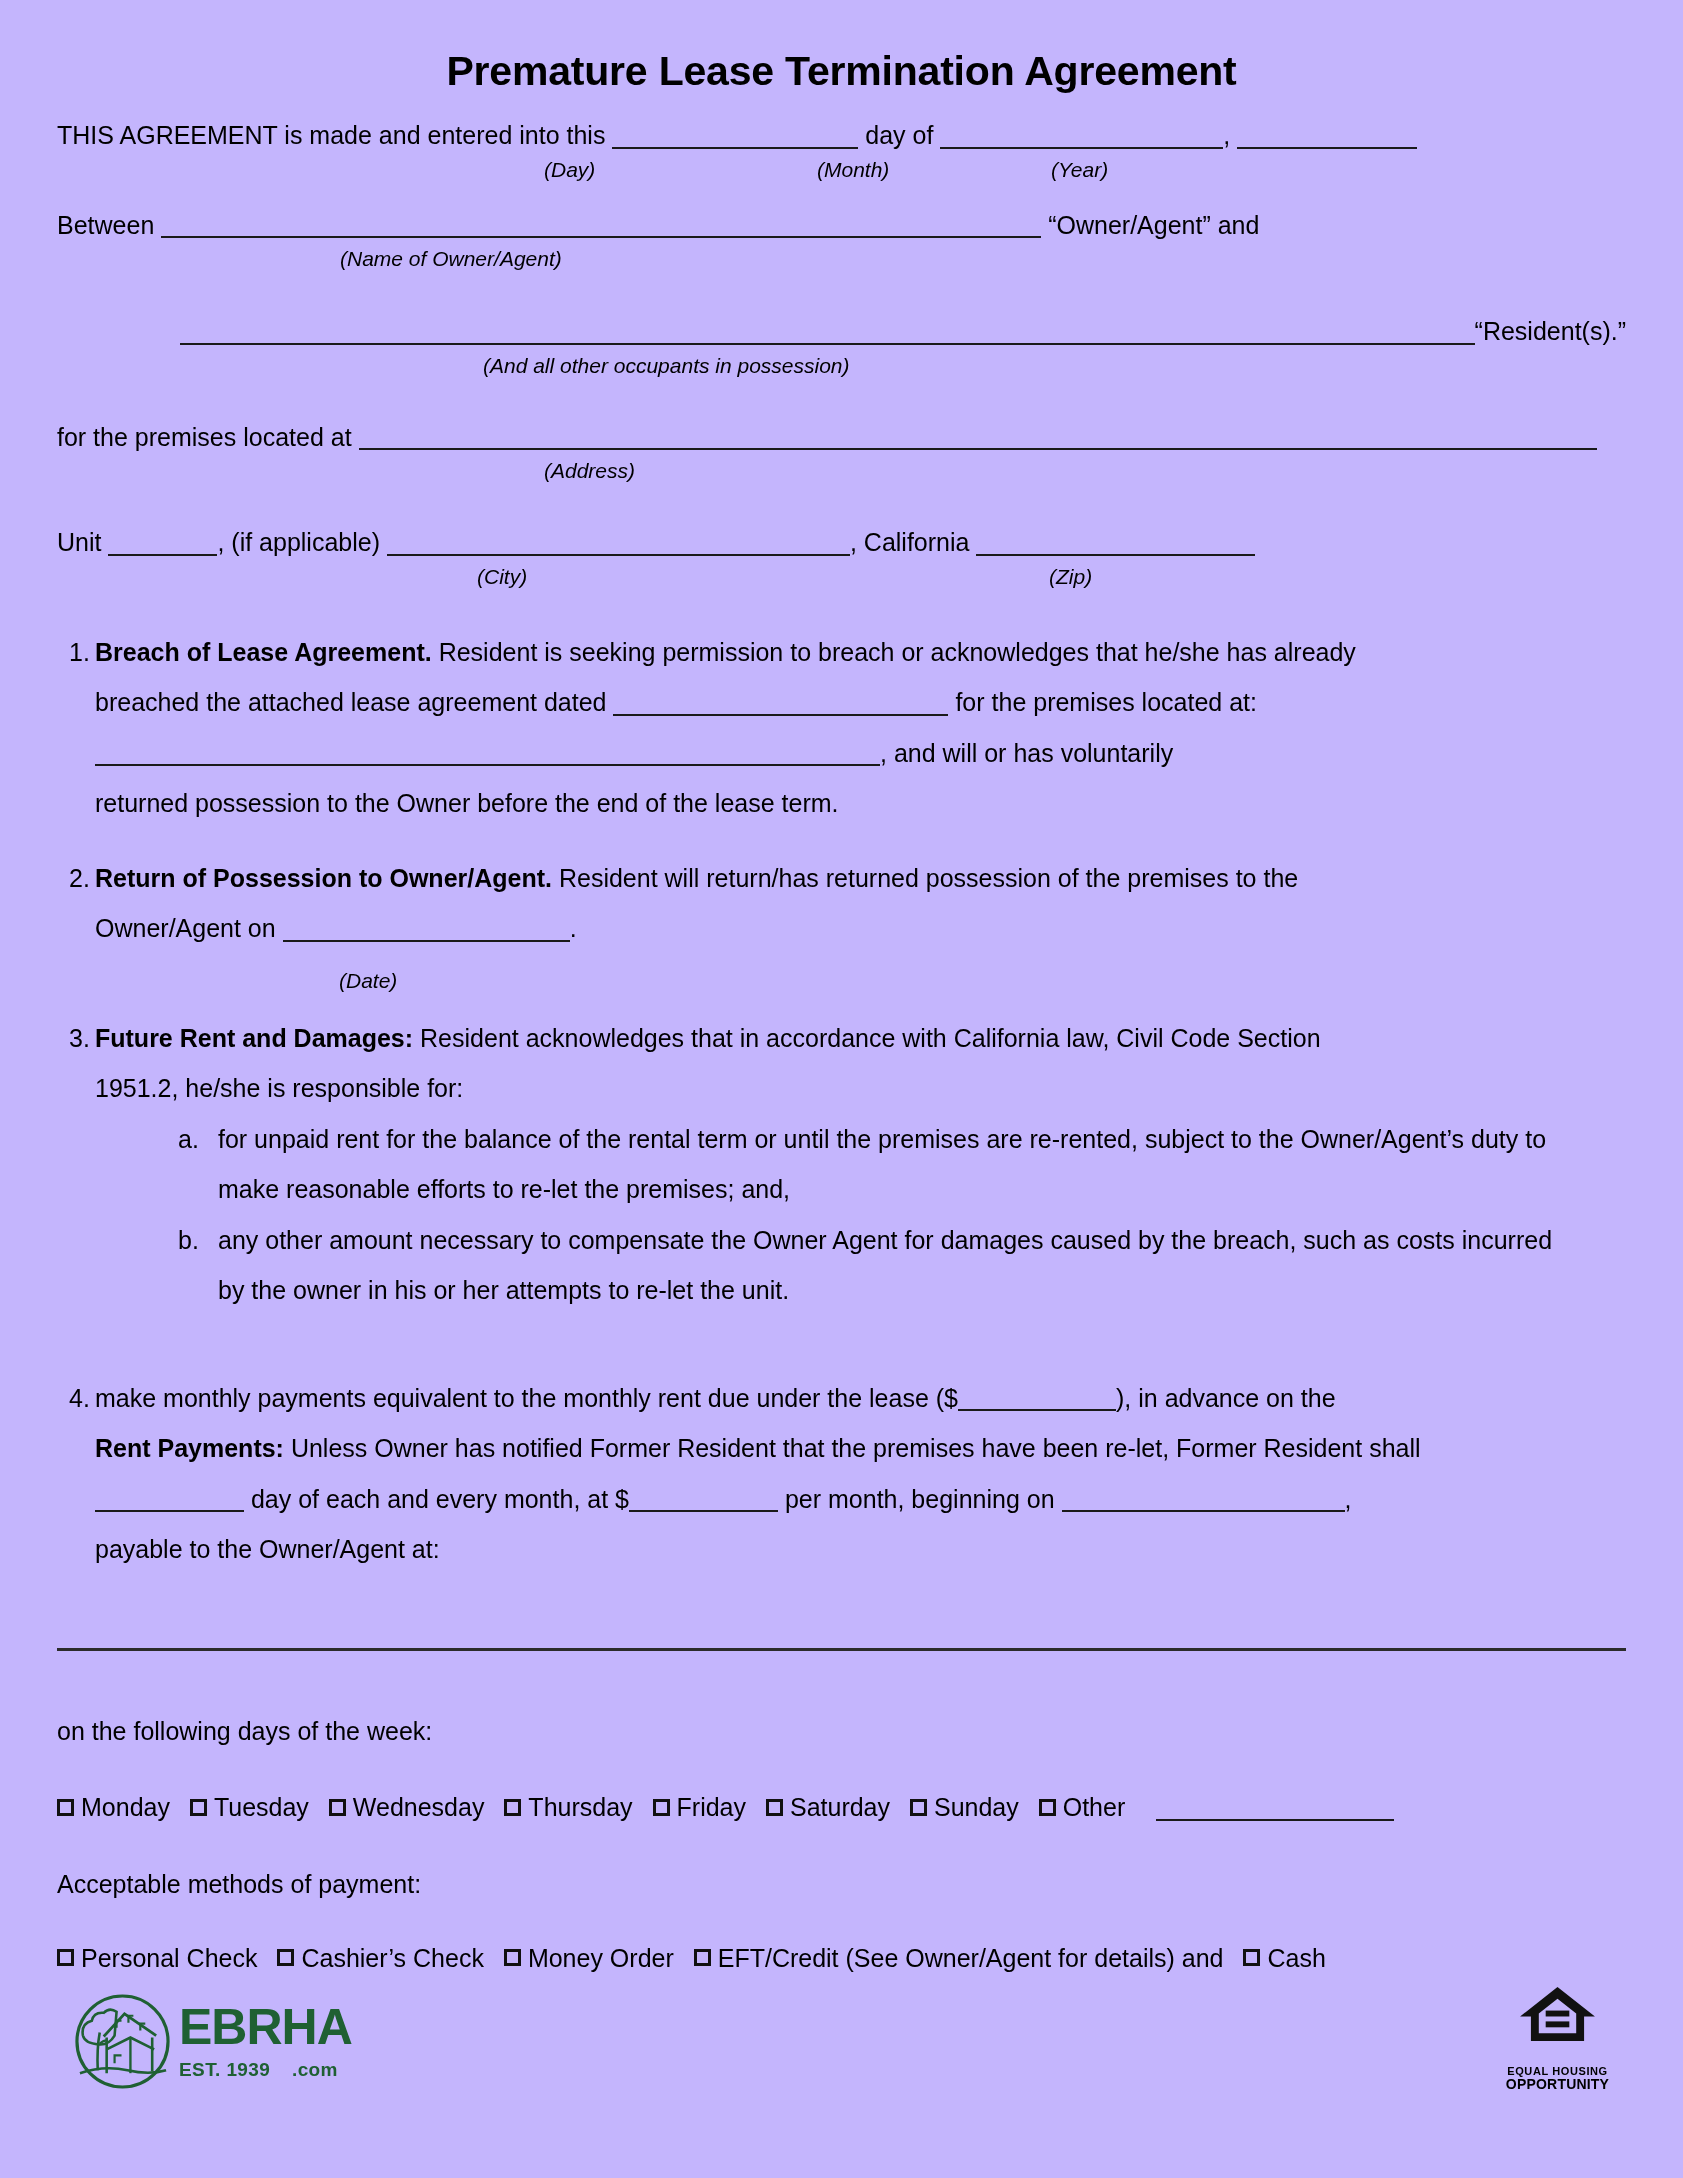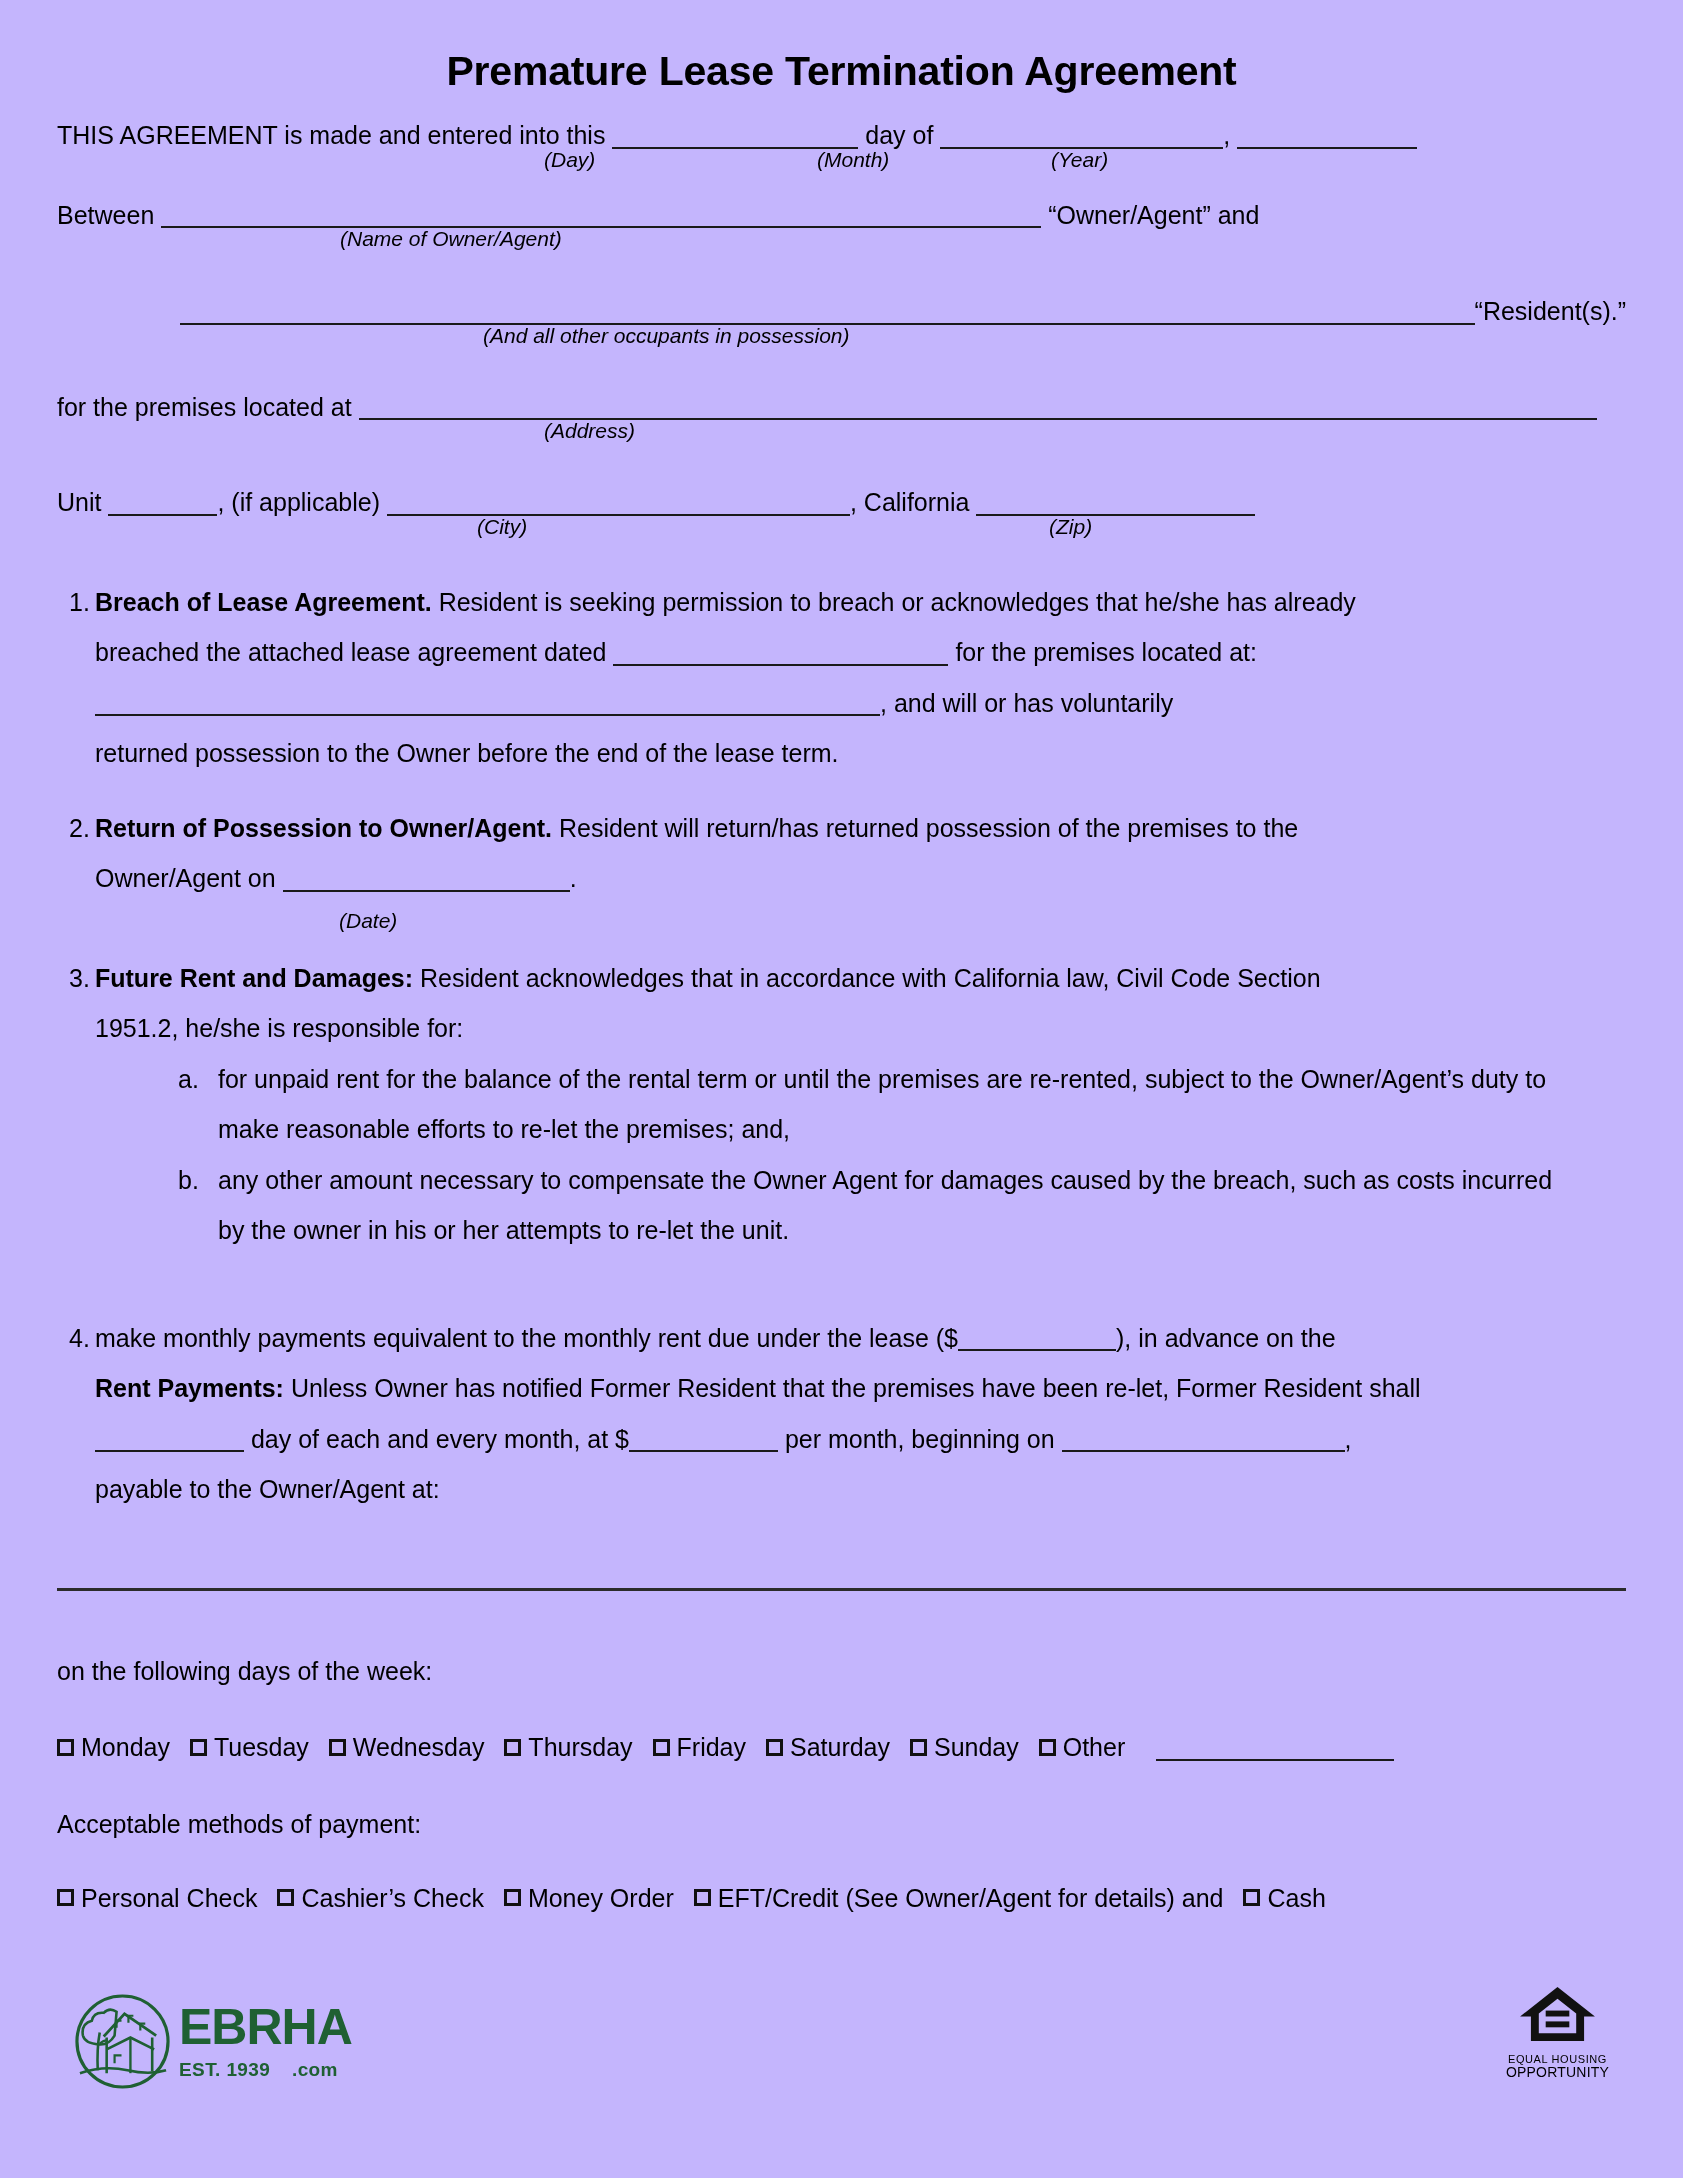--- a/index.html
+++ b/index.html
@@ -35,20 +35,21 @@
   
   .blank {
     display: inline-block;
     border-bottom: 2px solid #1a1a1a;
     height: 1.02em;
     vertical-align: -0.18em;
   }
   .caption-row {
     position: relative;
     height: 27px;
+    margin-top: 10px;
   }
   .caption-abs {
     position: absolute;
     font-style: italic;
     font-size: 21px;
     white-space: nowrap;
   }
 
   
   .hdr {
@@ -182,24 +183,24 @@
   
   .eho {
     position: absolute;
     right: 10px;
     top: 6px;
     width: 117px;
     text-align: center;
   }
   .eho-caption {
     font-size: 11px;
-    font-weight: normal;
+    font-weight: bold;
     letter-spacing: 0.6px;
     line-height: 1.12;
-    margin-top: 2px;
+    margin-top: 14px;
   }
 </style>
 </head>
 <body>
 
 <div class="page">
 
   <h1 class="doc-title">Premature Lease Termination Agreement</h1>
 
   <div class="hdr" style="margin-top:26px;">

